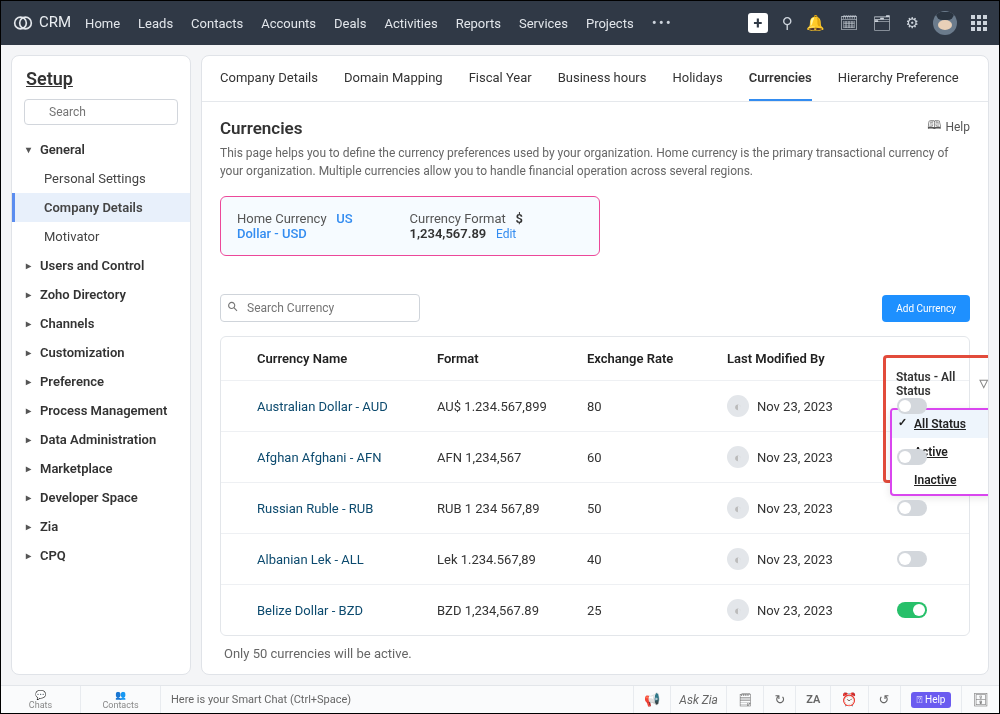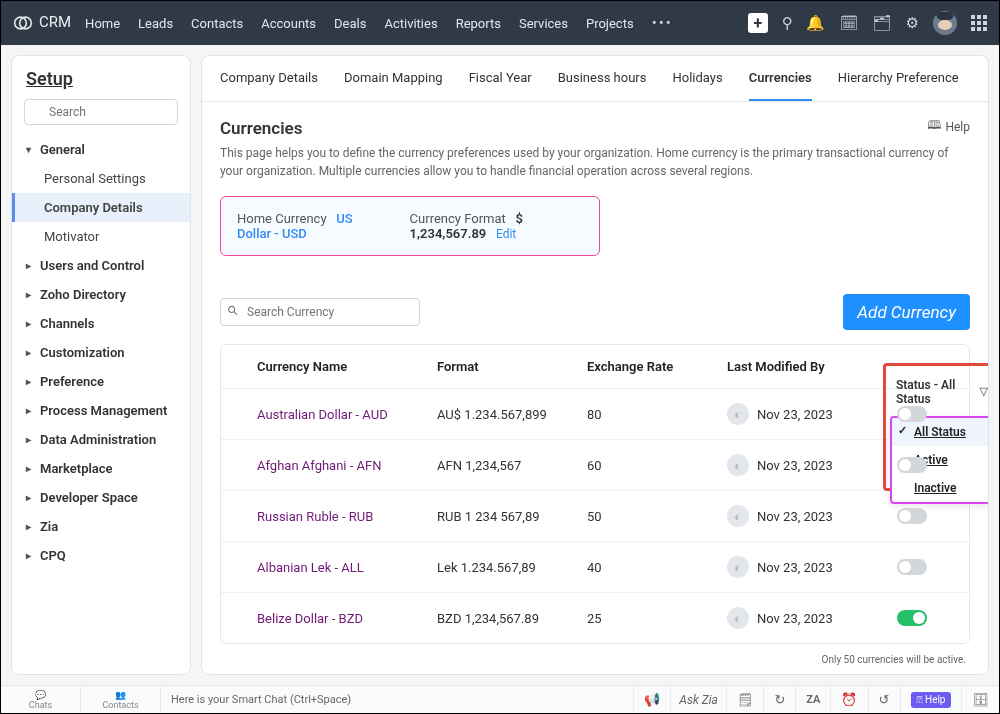--- a/index.html
+++ b/index.html
@@ -53,35 +53,35 @@
 .info-card .lbl { color: #555; }
 .info-card .val-blue { color: #338cf0; font-weight: 500; }
 .info-card .val-bold { font-weight: 600; }
 .info-card .edit { color: #338cf0; cursor: pointer; font-size: 12px; }
 
 .toolbar { display: flex; align-items: center; margin: 38px 0 14px; gap: 10px; }
 .currency-search { width: 200px; border: 1px solid #cfd4da; border-radius: 4px; padding: 6px 8px 6px 26px; font-size: 12px; }
 .cs-wrap { position: relative; }
 .cs-wrap::before { content: "⚲"; position: absolute; left: 8px; top: 5px; transform: rotate(-45deg); color: #777; font-size: 13px; }
 .toolbar .grow { flex: 1; }
-.add-btn { background: #1e90ff; color: #fff; border: none; border-radius: 4px; padding: 8px 14px; font-size: 17px; cursor: pointer; font-style: italic; }
+.add-btn { background: #1e90ff; color: #fff; border: none; border-radius: 4px; padding: 8px 14px; font-size: 10px; cursor: pointer; }
 
 .table { border: 1px solid #e3e6ea; border-radius: 6px; position: relative; }
 .thead, .trow { display: grid; grid-template-columns: 180px 150px 140px 170px 100px; align-items: center; padding: 14px 18px 14px 36px; }
 .thead { font-weight: 600; color: #222; }
 .trow { border-top: 1px solid #eef0f3; font-size: 13px; }
-.trow .cname { color: #701a75; cursor: pointer; }
+.trow .cname { color: #0c4a6e; cursor: pointer; }
 .trow .mod { display: flex; align-items: center; gap: 8px; }
 .trow .mod .av { width: 22px; height: 22px; border-radius: 50%; background: #e3e6ea; display: inline-flex; align-items: center; justify-content: center; color: #bbb; }
 .toggle { width: 30px; height: 16px; background: #d3d7dc; border-radius: 8px; position: relative; cursor: pointer; }
 .toggle::after { content: ""; position: absolute; width: 12px; height: 12px; background: #fff; border-radius: 50%; top: 2px; left: 2px; }
 .toggle.on { background: #27c06a; }
 .toggle.on::after { left: 16px; }
 
-.footer-note { text-align: right; color: #666; font-size: 10px; padding: 10px 4px 2px; }
+.footer-note { color: #666; font-size: 13px; padding: 10px 4px 2px; }
 
 
 .filter-wrap { position: absolute; right: -4px; top: -4px; border: 3px solid #e24b3b; border-radius: 4px; padding: 4px 4px 6px; background: transparent; width: 118px; height: 128px; }
 .filter-head { font-size: 12px; font-weight: 600; color: #333; padding: 8px 6px 10px; display: flex; align-items: center; gap: 4px; justify-content: flex-end; }
 .filter-head .funnel { color: #888; font-size: 11px; }
 .dropdown { background: #fff; border: 2px solid #d946ef; border-radius: 4px; box-shadow: 0 2px 8px rgba(0,0,0,.1); overflow: hidden; text-decoration: underline; }
 .dropdown .opt { padding: 7px 10px 7px 22px; font-size: 12px; position: relative; cursor: pointer; }
 .dropdown .opt.sel { background: #eef5fc; }
 .dropdown .opt.sel::before { content: "✓"; position: absolute; left: 6px; top: 6px; font-size: 11px; }
 

